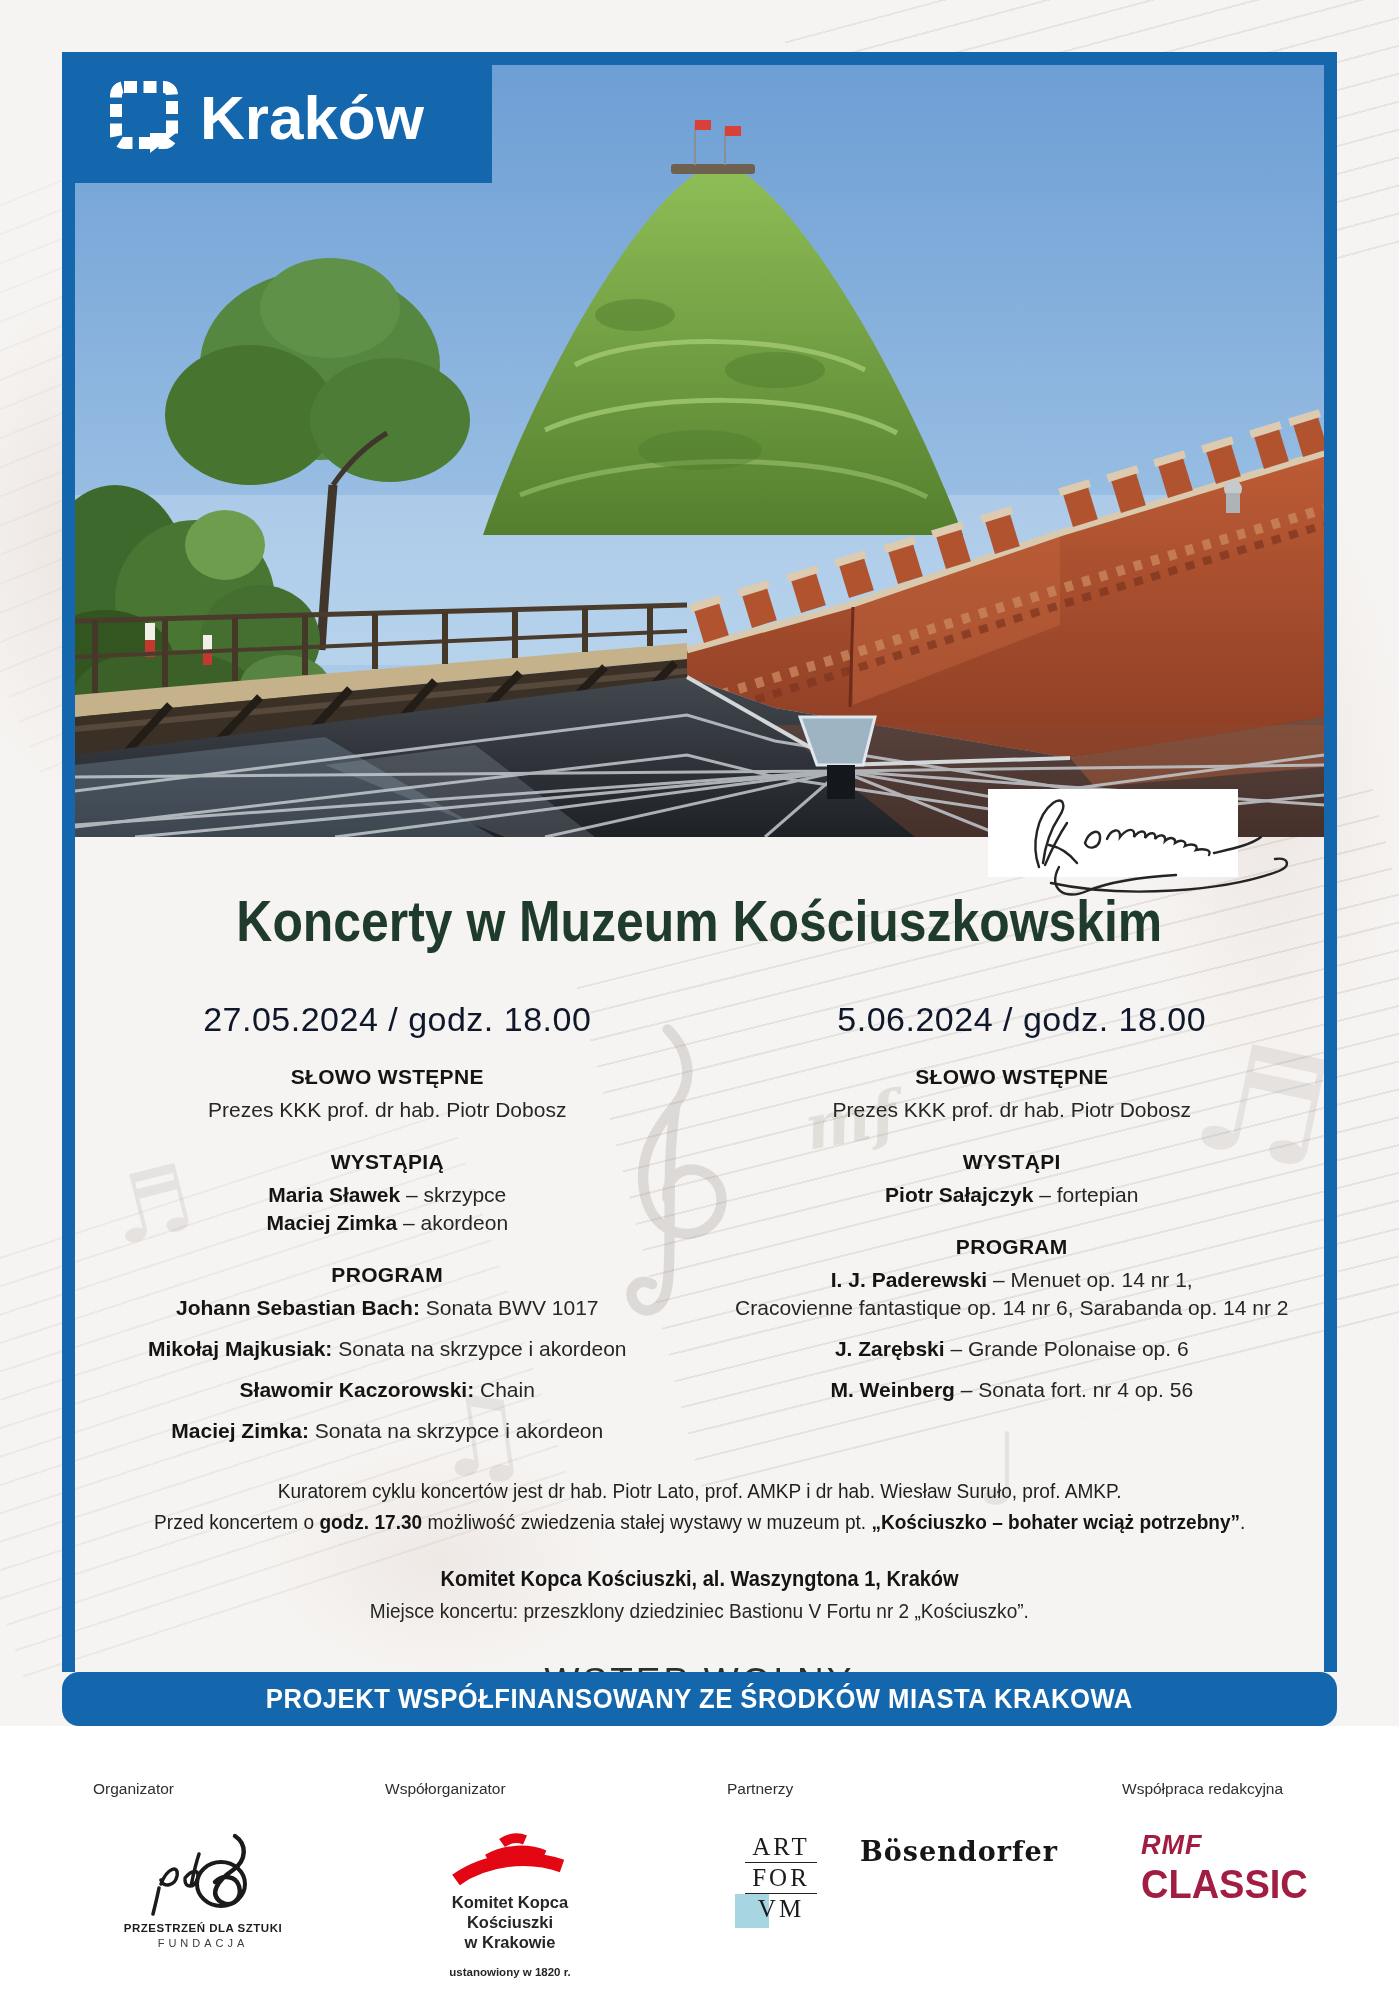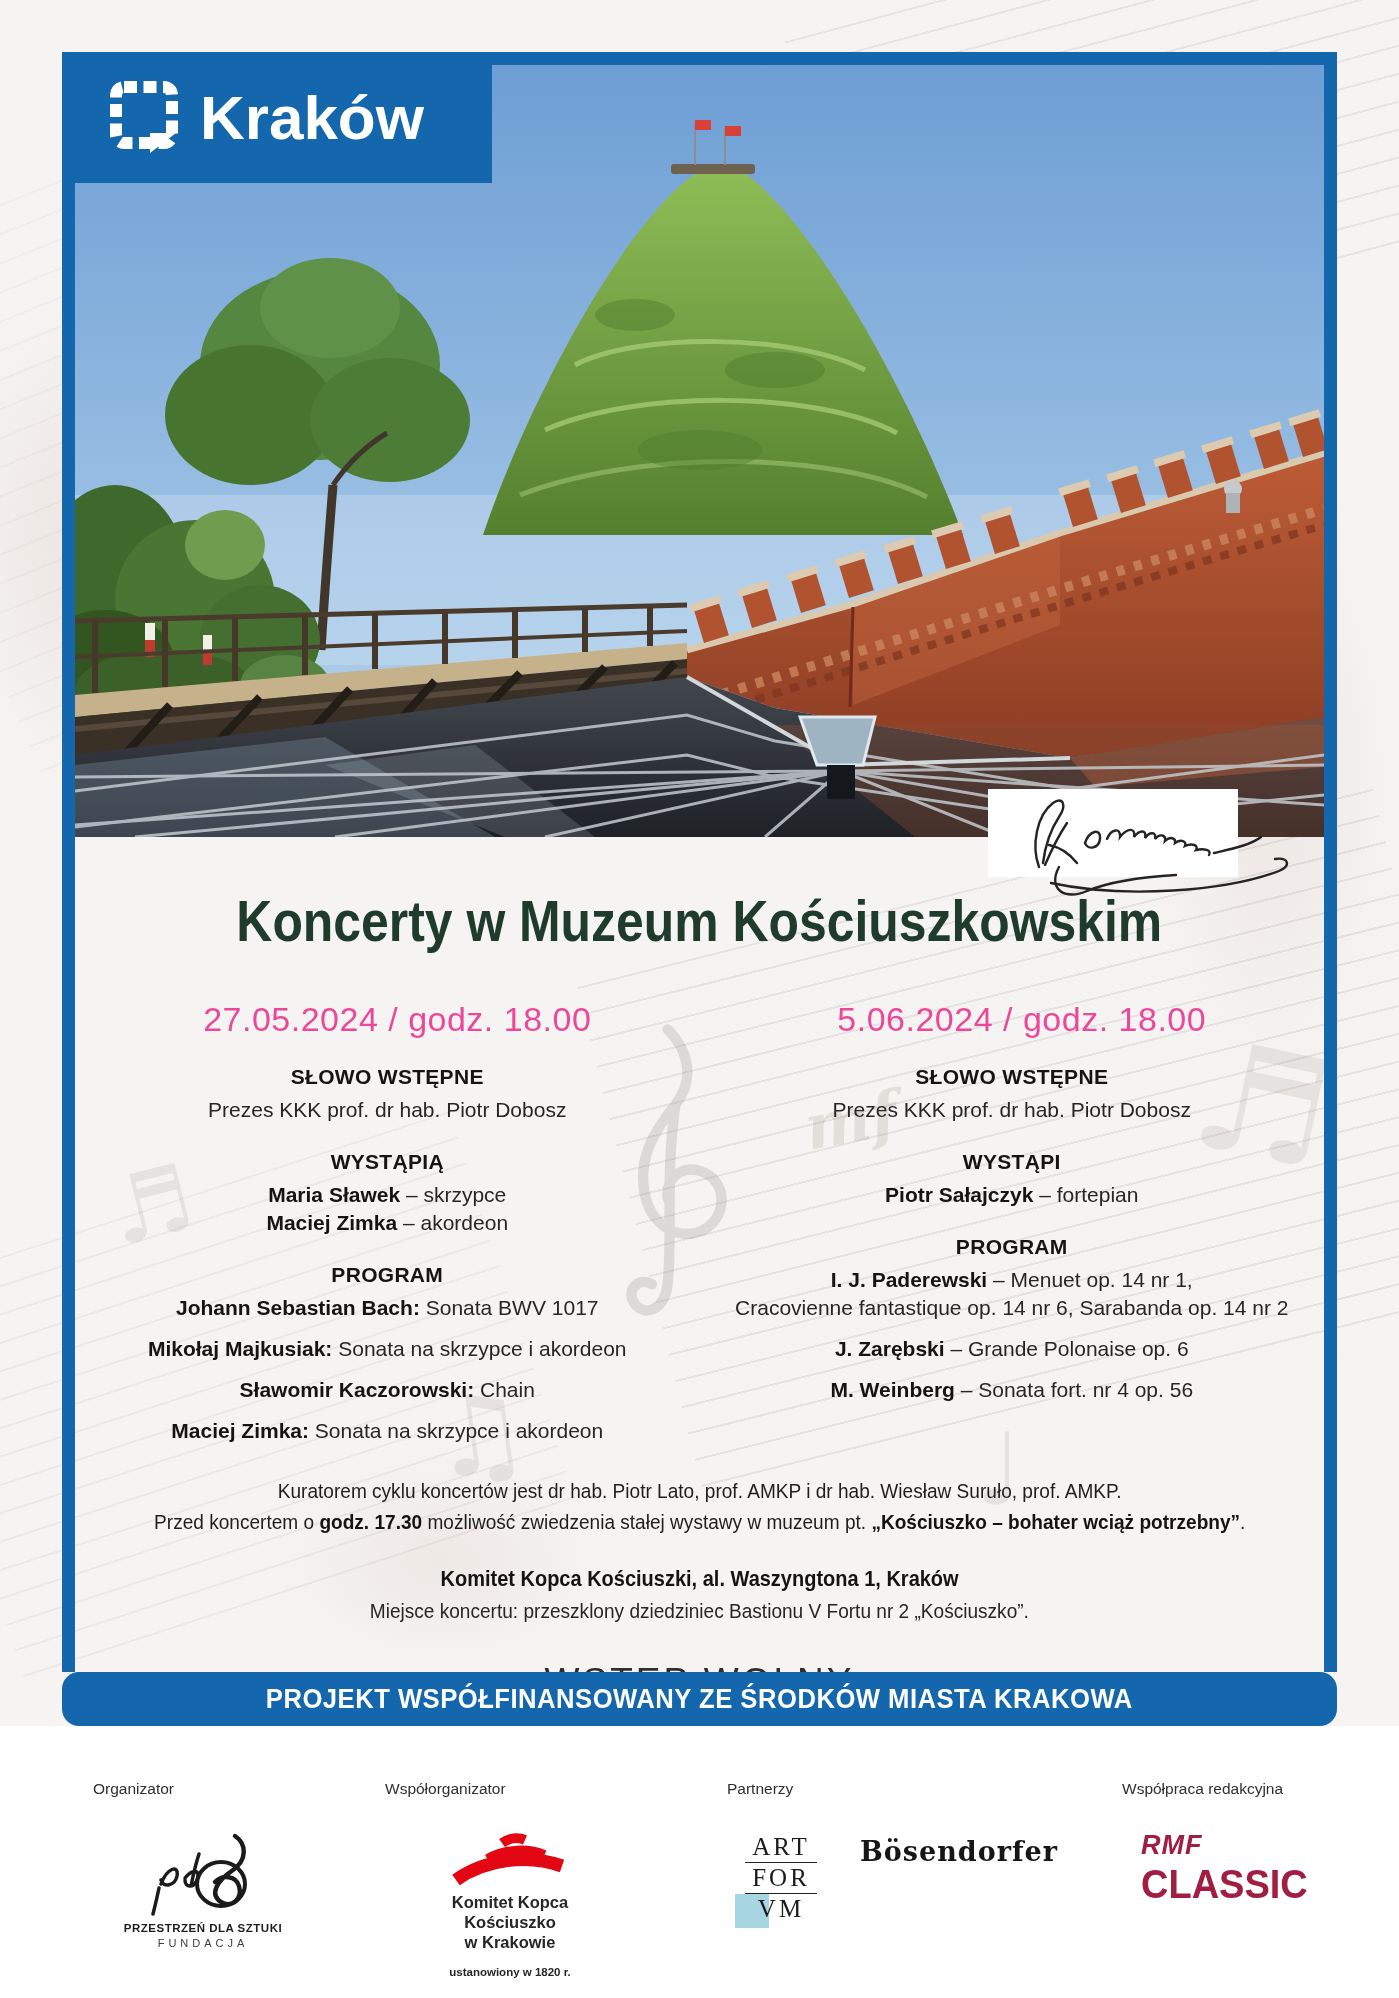--- a/index.html
+++ b/index.html
@@ -30,21 +30,21 @@
   .photo-wrap svg.photo{display:block;width:1249px;height:772px;}
   .sig-box{position:absolute;left:913px;top:724px;width:250px;height:88px;background:#fff;z-index:4;}
   .sig-box svg{position:absolute;left:8px;top:-2px;overflow:visible;}
   
   .content{position:absolute;left:0;top:772px;width:1249px;z-index:3;}
   .title-row{margin-top:50px;text-align:center;}
   .title{display:inline-block;font-size:58px;font-weight:bold;color:#1f3b2c;transform:scaleX(.86);
          white-space:nowrap;letter-spacing:0;}
   .cols{display:flex;margin-top:46px;}
   .col{width:50%;text-align:center;}
-  .date{font-size:34px;color:#ec4899;letter-spacing:.5px;padding-left:20px;}
+  .date{font-size:34px;color:#0f172a;letter-spacing:.5px;padding-left:20px;}
   .sec{margin-top:26px;}
   .sec .heading{font-weight:bold;font-size:21px;color:#141414;letter-spacing:.3px;margin-bottom:7px;}
   .line{font-size:21px;color:#262624;line-height:28px;}
   .prog-line{margin-top:13px;}
   .b{font-weight:bold;color:#141414;}
   .cond{display:inline-block;transform:scaleX(.93);white-space:nowrap;}
   .curator{margin-top:30px;text-align:center;font-size:20.5px;color:#1e1e1c;line-height:31px;}
   .venue{margin-top:30px;text-align:center;}
   .venue .addr{font-size:21.5px;font-weight:bold;color:#141414;}
   .venue .place{font-size:20.5px;color:#262624;margin-top:7px;}
@@ -353,21 +353,21 @@
     </div>
 
     <div class="logo-komitet">
       <svg width="120" height="58" viewBox="0 0 120 58">
         <g stroke="#e30613" fill="none">
           <path d="M52 13 C 59 8 68 7 75 10" stroke-width="10"></path>
           <path d="M38 30 C 56 20 78 19 94 26" stroke-width="12"></path>
           <path d="M6 50 C 35 29 78 24 112 36" stroke-width="13"></path>
         </g>
       </svg>
-      <div class="kkk-l1">Komitet Kopca Kościuszko</div>
+      <div class="kkk-l1">Komitet Kopca Kościuszki</div>
       <div class="kkk-l2">w Krakowie</div>
       <div class="kkk-l3">ustanowiony w 1820 r.</div>
     </div>
 
     <div class="logo-artforum">
       <div class="afv-square"></div>
       <div class="afv-row afv-rule">ART</div>
       <div class="afv-row afv-rule">FOR</div>
       <div class="afv-row">VM</div>
     </div>

